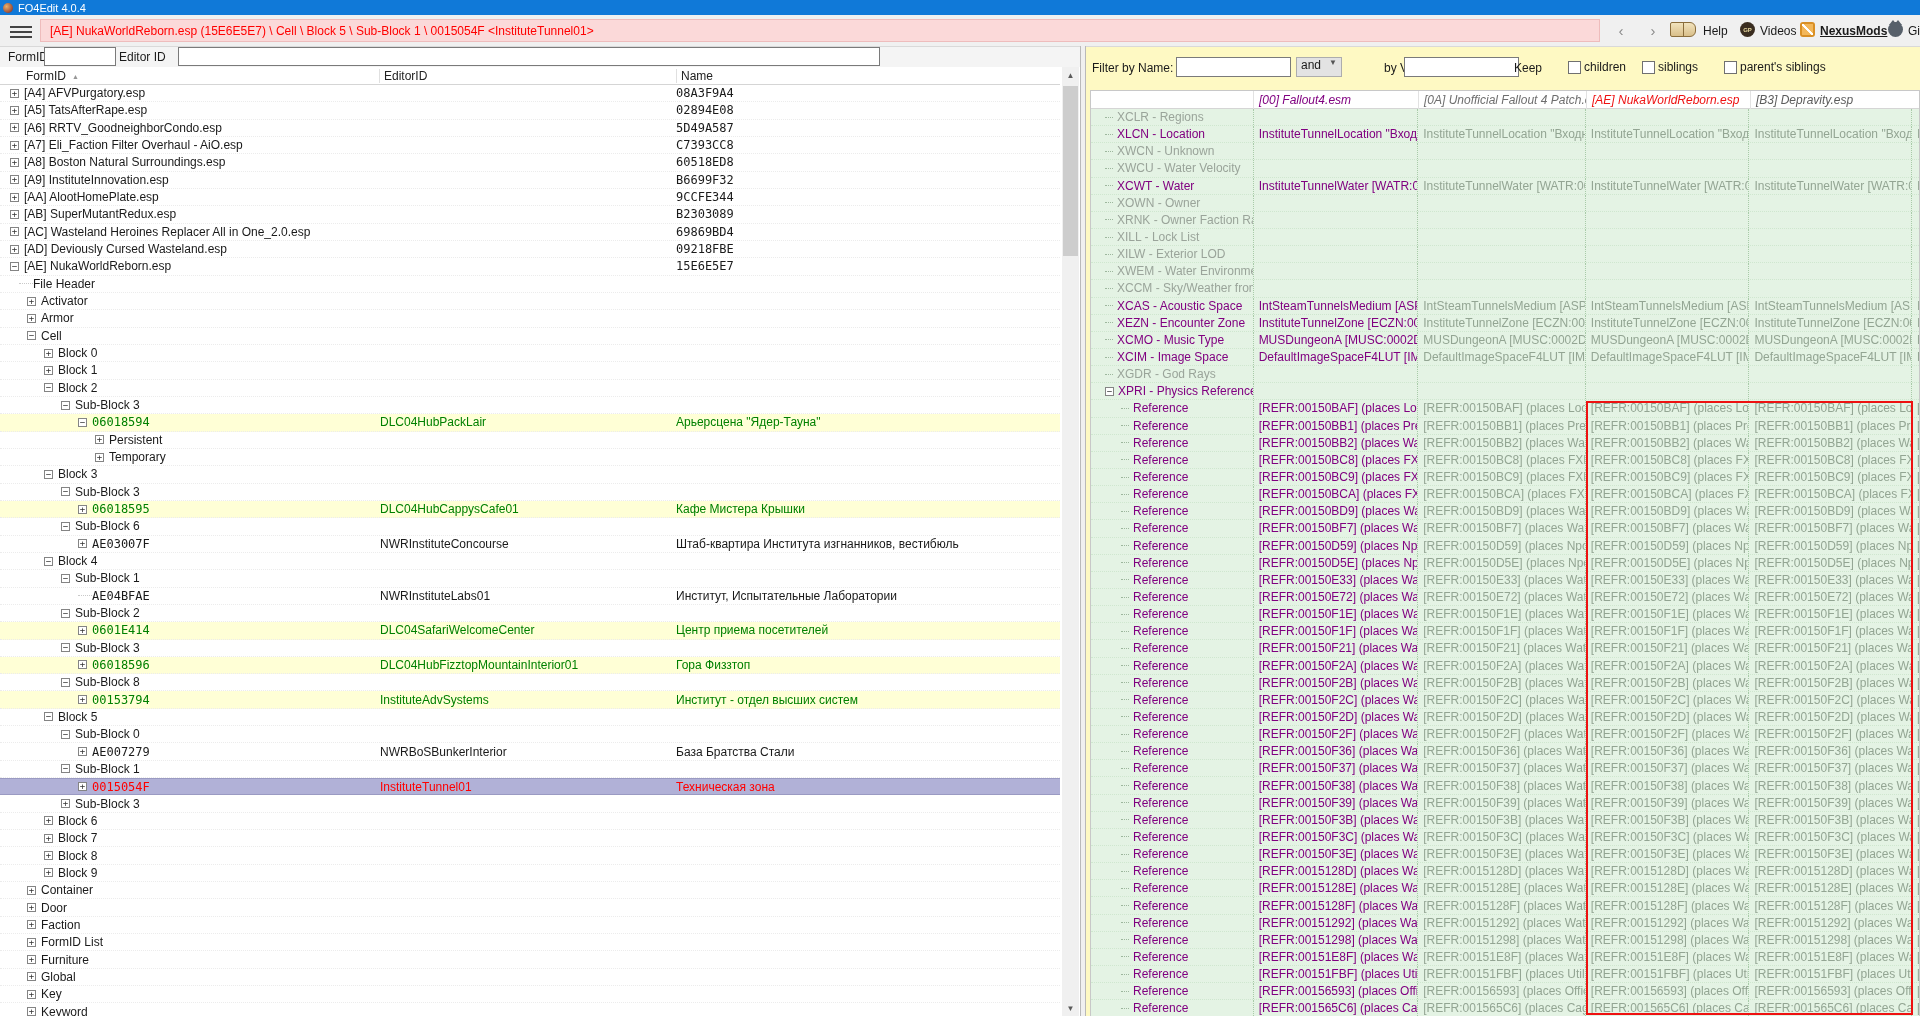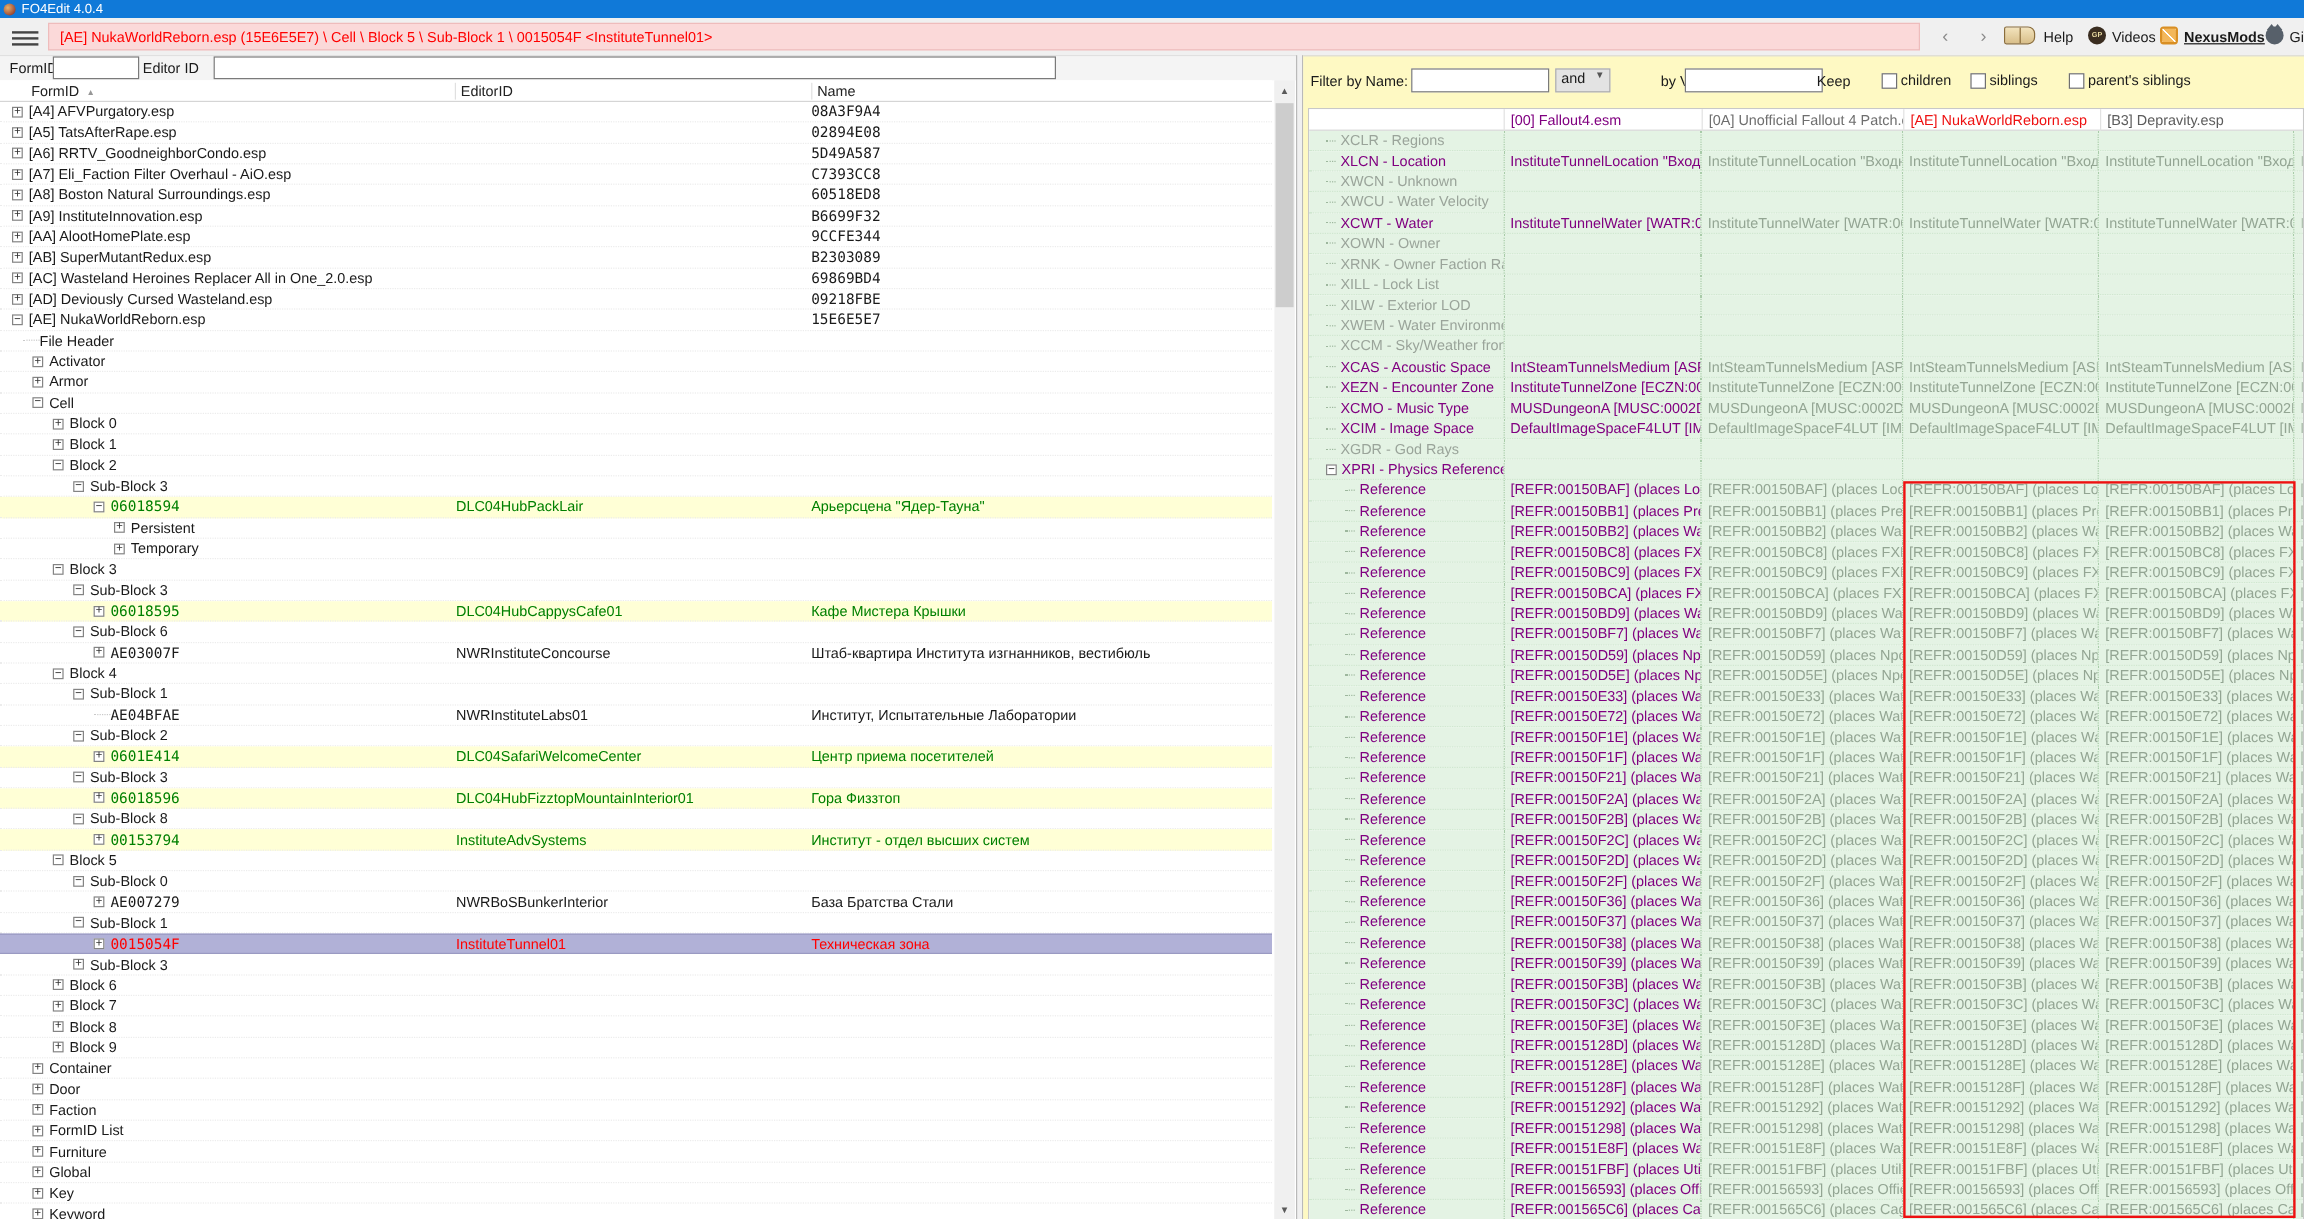--- a/index.html
+++ b/index.html
@@ -85,21 +85,21 @@
   #and-select .chev { font-size:8px; color:#555; }
   #fbv-label { position:absolute; left:262px; top:14px;padding-left:36px; }
   #fbv-input { position:absolute; left:318px; top:10px; width:115px; height:20px; border:1px solid #7a7a7a; background:#fff; font:inherit; padding:0 3px; }
   #keep-label { position:absolute; left:428px; top:14px; }
   .chkwrap { position:absolute; top:13px; display:flex; align-items:center; cursor:pointer; }
   .chk { width:13px; height:13px; border:1px solid #707070; background:#fff; margin-right:3px; flex:none; }
   #chk-children { left:482px; } #chk-siblings { left:556px; } #chk-parents { left:638px; }
 
   #right-grid { position:absolute; left:4px; top:43px; width:830px; height:927px; background:#fff; border:1px solid #c8c8c8; border-bottom:none; }
   #grid-header { position:absolute; left:0; top:0; width:828px; height:18px; background:#fff; border-bottom:1px solid #d5d5d5; display:flex; }
-  .ghc { height:31px; padding:2px 0 0 5px; white-space:nowrap; overflow:hidden; border-left:1px solid #e2e2e2; }
+  .ghc { height:31px; padding:2px 0 0 5px; white-space:nowrap; overflow:hidden; border-left:1px solid #e2e2e2;font-style:italic; }
   .ghc:first-child { border-left:none; }
   #grid-rows { position:absolute; left:0; top:18px; width:828px; height:908px; overflow:hidden; }
   .grow { display:flex; height:17.15px; background:#e4f3e4; border-bottom:1px dotted #cfe7cf; }
   .gc { height:100%; display:flex; align-items:center; white-space:nowrap; overflow:hidden; border-left:1px dotted #a8cba8; }
   .gc:first-child { border-left:none; }
   .glabel { width:162px; padding-left:14px; }
   .glabel.ref { padding-left:30px; }
   .gv0 { width:165px; padding-left:5px; }
   .gv1 { width:168px; padding-left:5px; }
   .gv2 { width:164px; padding-left:5px; }

